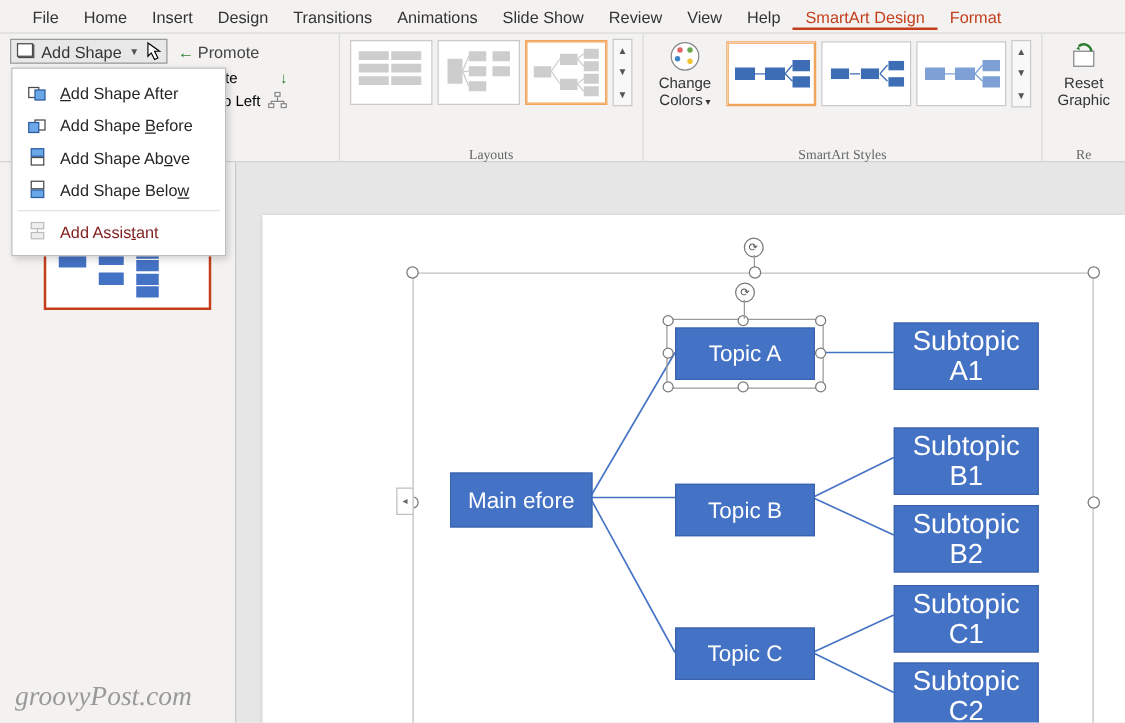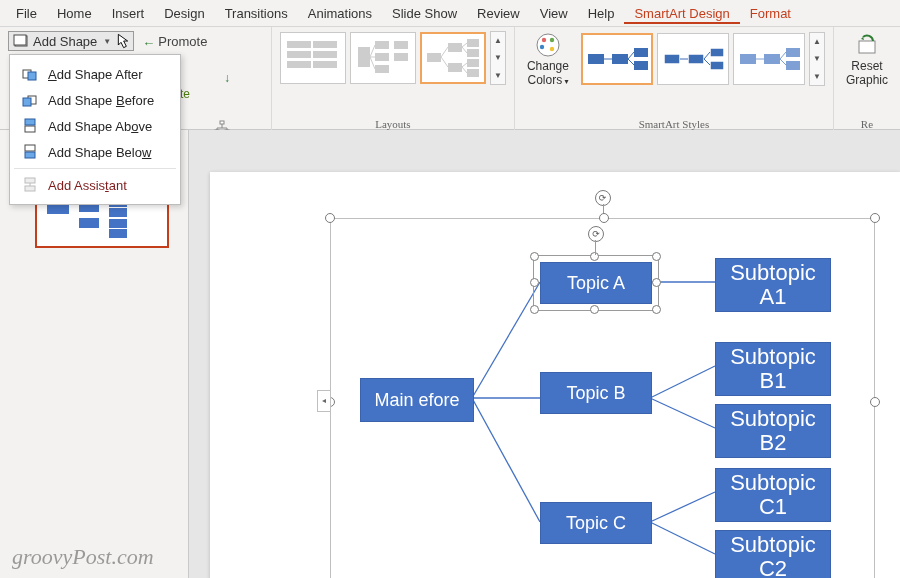--- a/index.html
+++ b/index.html
@@ -12,21 +12,21 @@
   font-size: 12px;
   background: #e6e6e6;
   color: #333;
   position: relative;
 }
 .menubar {
   display: flex;
   align-items: center;
   height: 26px;
   background: #f3f2f1;
-  padding-left: 6px;
+  padding-left: 16px;
   border-bottom: 1px solid #d6d6d6;
 }
 .menubar .menu-item {
   padding: 3px 10px 3px 10px;
   font-size: 13px;
   color: #333;
 }
 .menubar .menu-item.active {
   color: #c43e1c;
   border-bottom: 2px solid #c43e1c;
@@ -76,21 +76,21 @@
   padding: 1px 2px 1px 4px;
 }
 .add-shape-caret { font-size: 8px; color: #555; margin-left: 2px; }
 .promote-area {
   display: flex;
   align-items: center;
   gap: 3px;
   font-size: 13px;
   color: #444;
 }
-.greyed { color: #4d7c0f; margin-top: 32px; }
+.greyed { color: #000000; }
 .layouts-gallery {
   display: flex;
   align-items: center;
   gap: 4px;
 }
 .layout-thumb {
   width: 64px;
   height: 50px;
   background: #fff;
   border: 1px solid #c9c9c9;
@@ -571,21 +571,21 @@
       <div class="sel-handle" style="left:260px; top:34px;"></div>
       <div class="sel-handle" style="left:322px; top:34px;"></div>
       <div class="sel-handle" style="left:200px; top:60px;"></div>
       <div class="sel-handle" style="left:322px; top:60px;"></div>
       <div class="sel-handle" style="left:200px; top:87px;"></div>
       <div class="sel-handle" style="left:260px; top:87px;"></div>
       <div class="sel-handle" style="left:322px; top:87px;"></div>
       <div class="rot-handle" style="left:258px; top:8px;">⟳</div>
       <div style="position:absolute; left:265px; top:22px; width:1px; height:15px; background:#9a9a9a;"></div>
 
-      <div class="node" style="left:210px; top:154px; width:110px; height:40px;">Topic B</div>
+      <div class="node" style="left:210px; top:169px; width:110px; height:40px;">Topic B</div>
 
       <div class="node" style="left:210px; top:284px; width:110px; height:40px;">Topic C</div>
 
       <div class="node small" style="left:385px; top:40px; width:110px; height:48px;">
           <span><span>Subtopic</span><br><span>A1</span></span>
         </div>
       <div class="node small" style="left:385px; top:124px; width:110px; height:48px;">
           <span><span>Subtopic</span><br><span>B1</span></span>
         </div>
       <div class="node small" style="left:385px; top:186px; width:110px; height:48px;">

